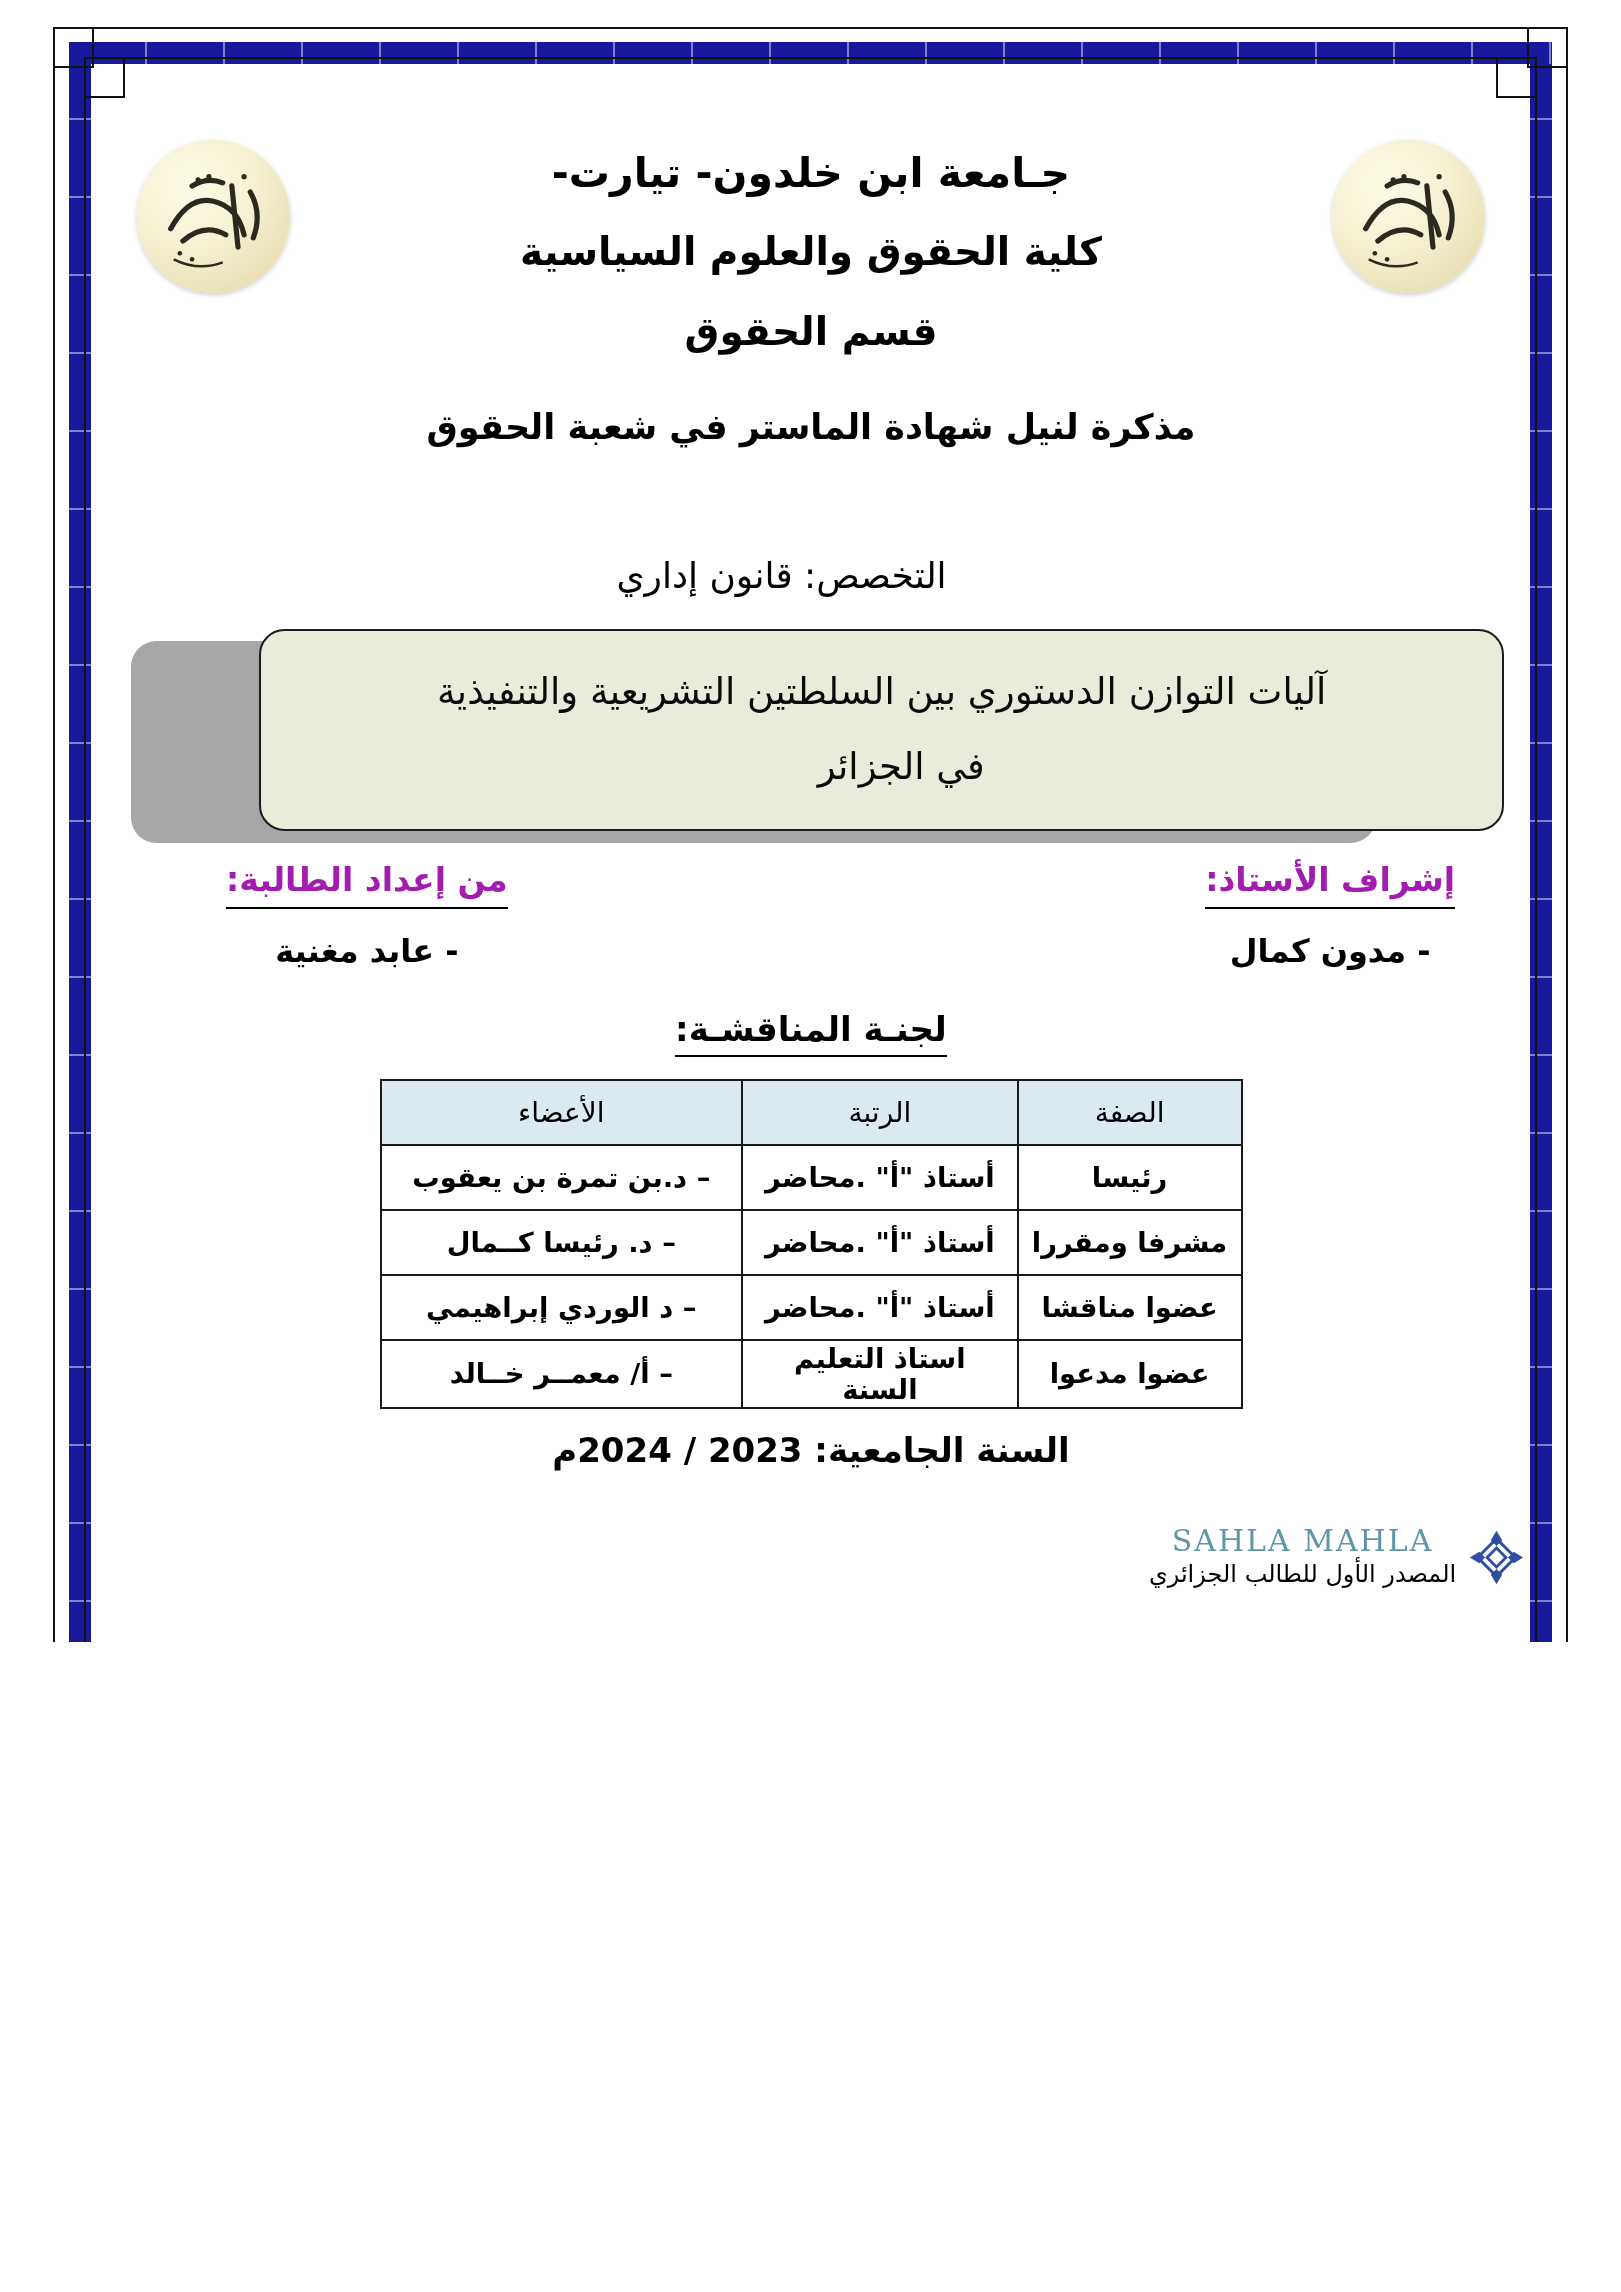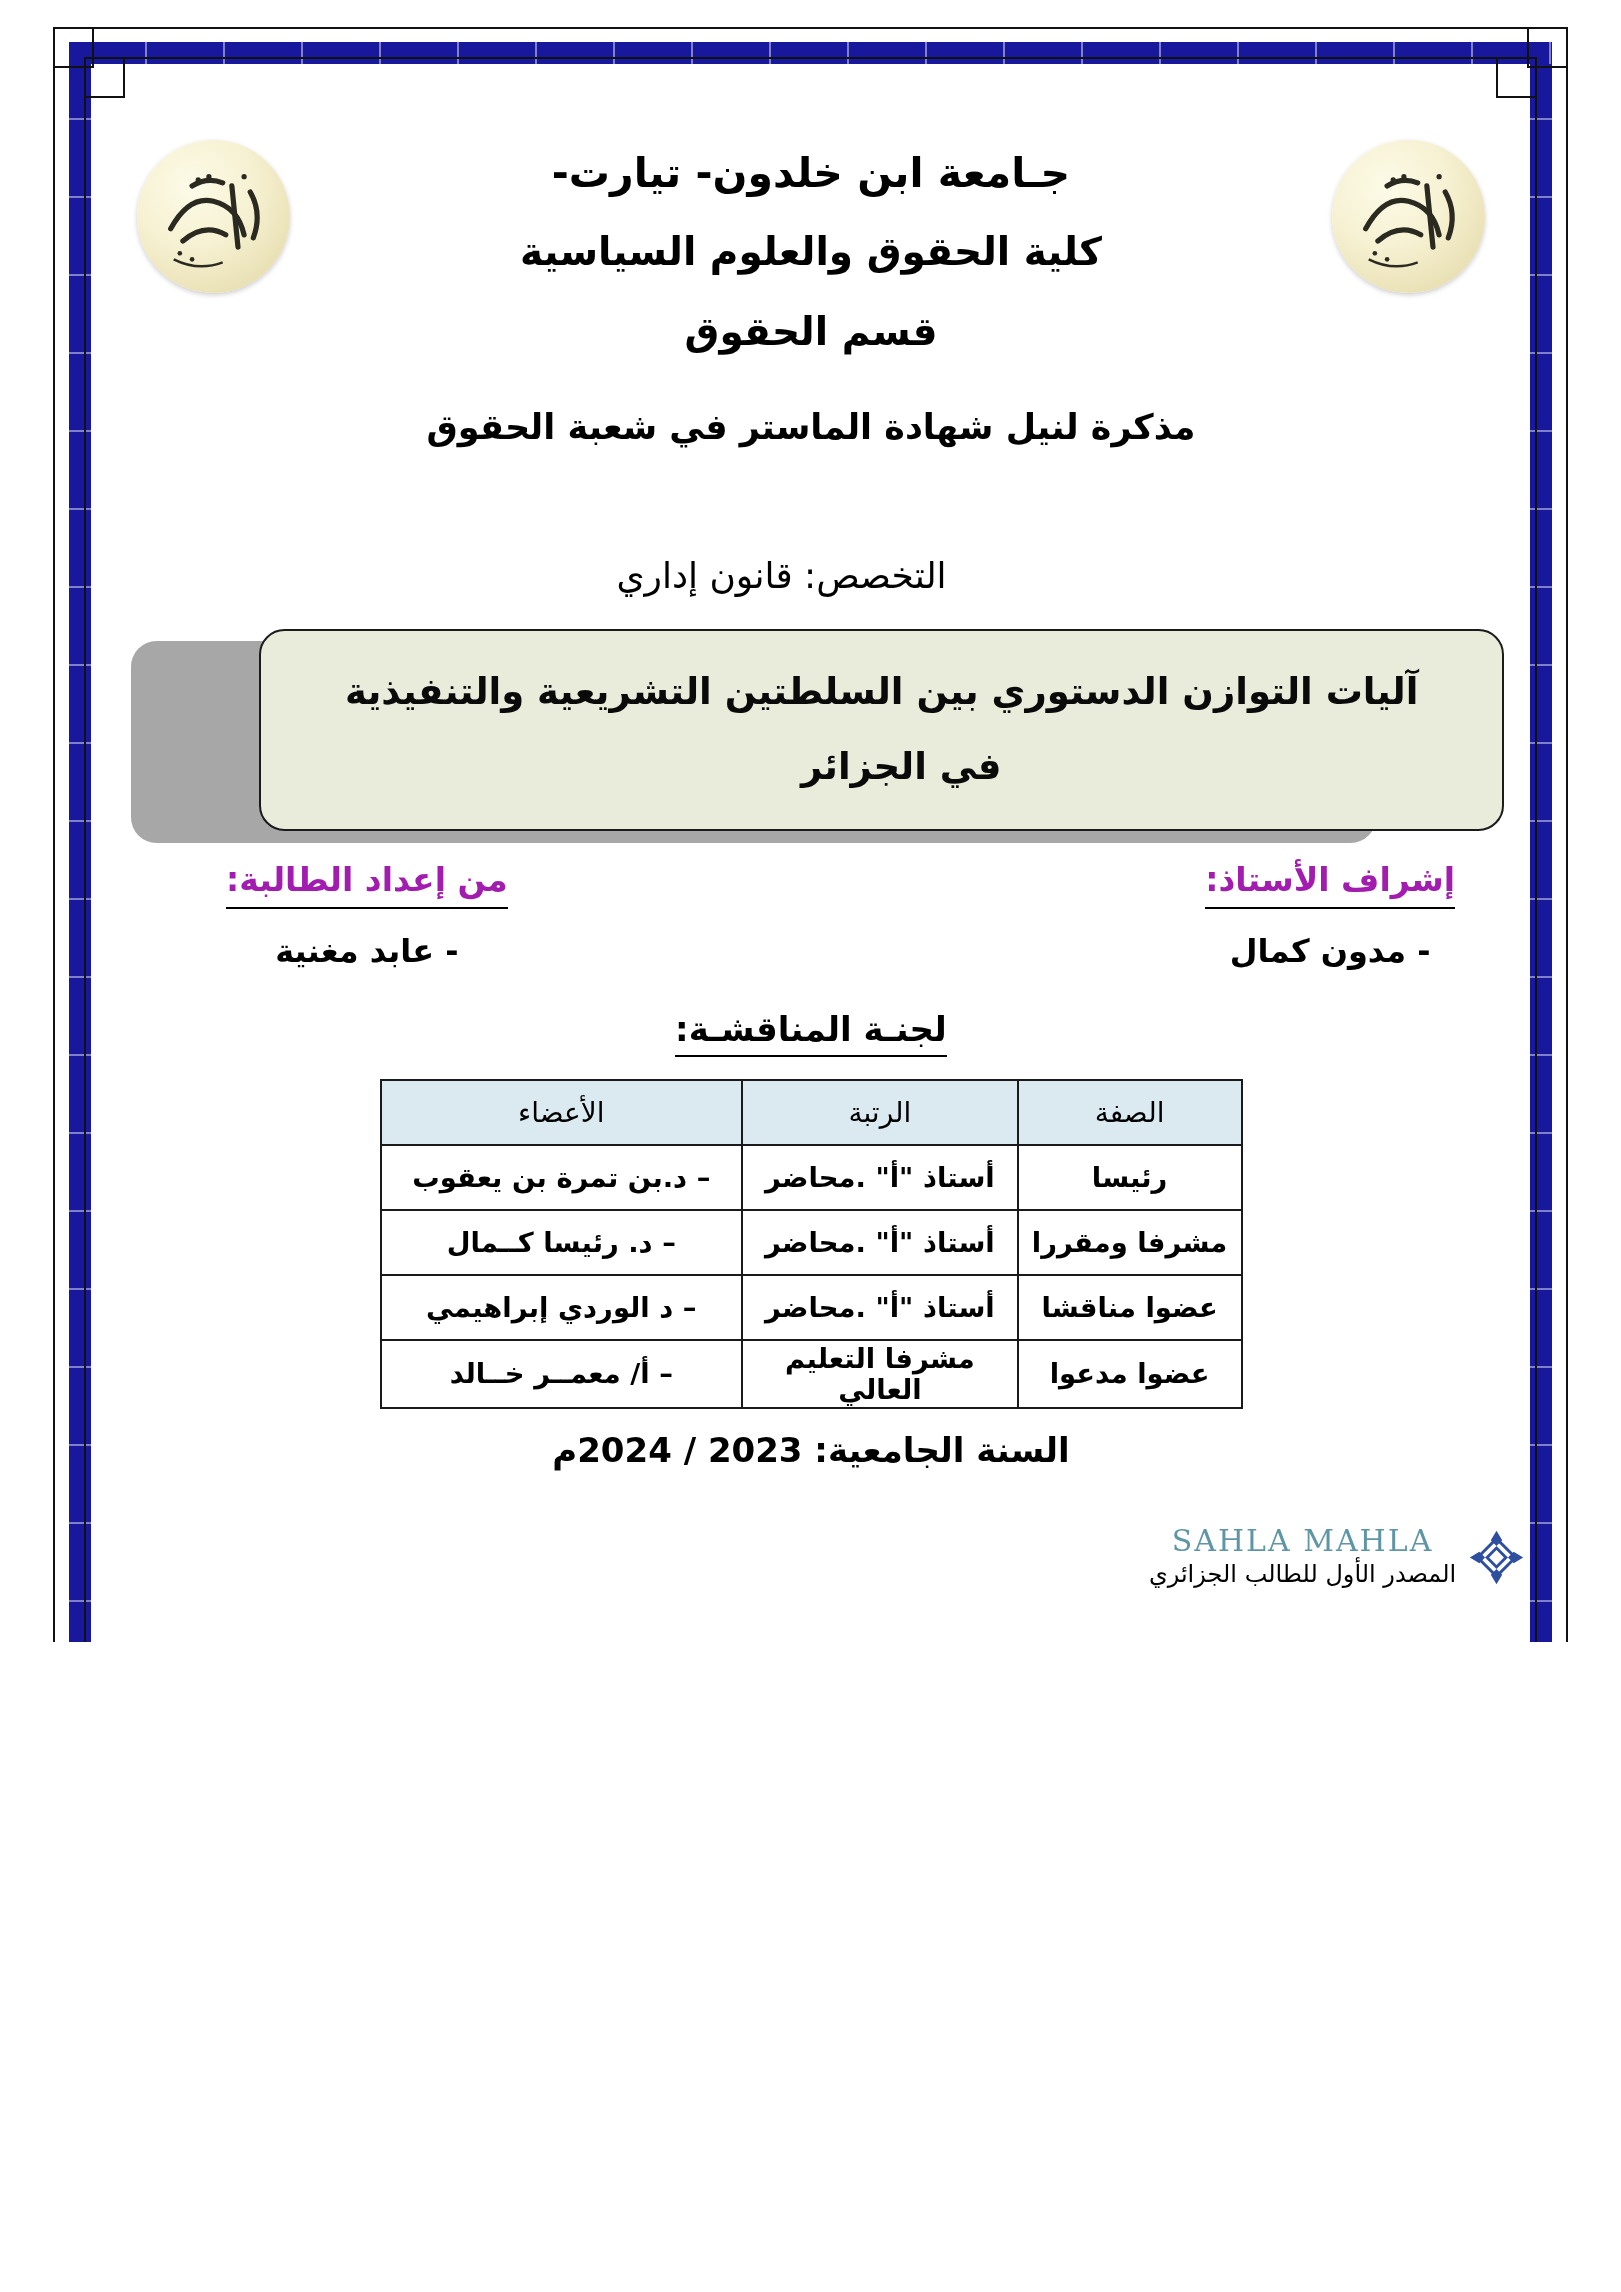--- a/index.html
+++ b/index.html
@@ -145,21 +145,21 @@
     border-radius: 25.5px;
     display: flex;
     flex-direction: column;
     justify-content: center;
     align-items: center;
     gap: 35px;
     z-index: 2;
   }
   .title-line {
     font-size: 37px;
-    font-weight: bold;
+    font-weight: normal;
     color: #0a0a0a;
     text-align: center;
     line-height: 1.1;
   }
   .title-line-2 { padding-left: 39px; }
 
   
   .authors {
     display: flex;
     justify-content: space-between;
@@ -392,21 +392,21 @@
           <td class="rank">أستاذ "أ" .محاضر</td>
           <td class="member">–  د. رئيسا كــمال</td>
         </tr>
         <tr>
           <td class="role">عضوا مناقشا</td>
           <td class="rank">أستاذ "أ" .محاضر</td>
           <td class="member">–  د الوردي إبراهيمي</td>
         </tr>
         <tr>
           <td class="role">عضوا مدعوا</td>
-          <td class="rank">مشرفا التعليم العالي</td>
+          <td class="rank">استاذ التعليم السنة</td>
           <td class="member">–  أ/ معمــر خــالد</td>
         </tr>
       </tbody>
     </table>
 
     <div class="year-line">السنة الجامعية: 2023 / 2024م</div>
   </div>
 
   <div class="watermark">
     <div class="wm-text">

